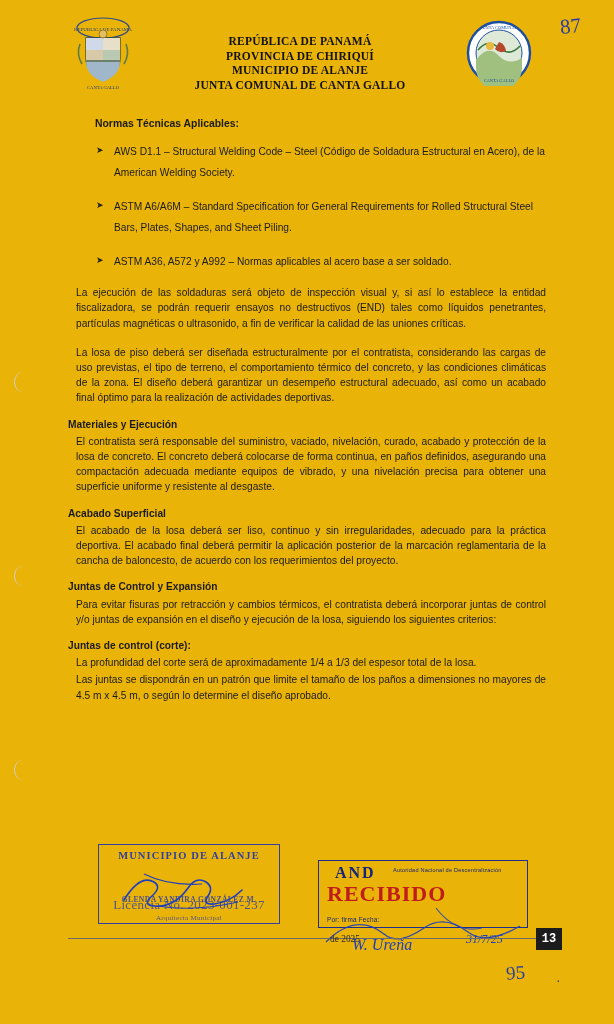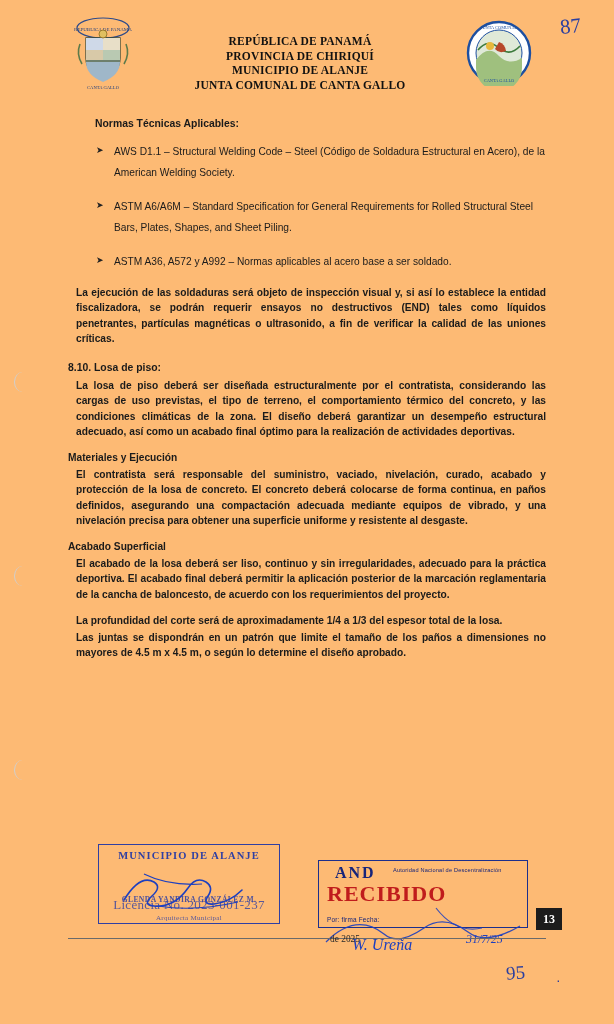--- a/index.html
+++ b/index.html
@@ -10,21 +10,21 @@
   body {
     width: 614px; height: 1024px;
     font-family: "Liberation Sans", sans-serif;
     color: #1a1a1a;
     position: relative;
     overflow: hidden;
   }
   .page {
     position: absolute;
     inset: 0;
-    background: #fdba74;
+    background: #eab308;
   }
   
   .header {
     position: relative;
     height: 108px;
   }
   .seal-left {
     position: absolute;
     left: 72px; top: 14px;
     width: 62px; height: 78px;
@@ -68,21 +68,21 @@
     font-weight: bold;
     font-size: 10.4px;
     margin: 0 0 10px 0;
     padding-left: 27px;
   }
   p { margin: 0; }
   .para {
     margin: 0 0 11px 0;
     text-indent: 0;
   }
-  .para.indent { padding-left: 8px; font-weight: bold; }
+  .para.indent { padding-left: 8px; }
   ul.bullets {
     list-style: none;
     margin: 0 0 6px 0;
     padding: 0 0 0 28px;
   }
   ul.bullets li {
     position: relative;
     margin: 0 0 13px 0;
     padding-left: 18px;
     line-height: 21px;
@@ -219,30 +219,30 @@
   }
   .footer-text {
     position: absolute;
     left: 330px; top: 934px;
     font-size: 9.4px;
     color: #2a2a2a;
     font-family: "Liberation Serif", serif;
   }
   .page-box {
     position: absolute;
-    left: 536px; top: 908px;
+    left: 536px; top: 928px;
     width: 26px; height: 22px;
     background: #1c1c1c;
     color: #fff;
     font-size: 12px;
     font-weight: bold;
     display: flex;
     align-items: center;
     justify-content: center;
-    font-family: Liberation Serif, serif;
+    font-family: Liberation Mono, monospace;
   }
   .bottom-number {
     position: absolute;
     left: 506px; top: 962px;
     font-family: "Liberation Serif", serif;
     font-size: 19px;
     color: #2b3fa0;
     transform: rotate(-4deg);
   }
   .bottom-dot {
@@ -306,36 +306,40 @@
 
     <ul class="bullets">
       <li>AWS D1.1 – Structural Welding Code – Steel (Código de Soldadura Estructural en Acero), de la American Welding Society.</li>
       <li>ASTM A6/A6M – Standard Specification for General Requirements for Rolled Structural Steel Bars, Plates, Shapes, and Sheet Piling.</li>
       <li>ASTM A36, A572 y A992 – Normas aplicables al acero base a ser soldado.</li>
     </ul>
 
     <p class="para indent" style="margin-bottom:14px">La ejecución de las soldaduras será objeto de inspección visual y, si así lo establece la entidad fiscalizadora, se podrán requerir ensayos no destructivos (END) tales como líquidos penetrantes, partículas magnéticas o ultrasonido, a fin de verificar la calidad de las uniones críticas.</p>
 
     <div class="block">
-      <p class="sec-head">8.10.  Losa de piso:</p>
       <p class="para indent">La losa de piso deberá ser diseñada estructuralmente por el contratista, considerando las cargas de uso previstas, el tipo de terreno, el comportamiento térmico del concreto, y las condiciones climáticas de la zona. El diseño deberá garantizar un desempeño estructural adecuado, así como un acabado final óptimo para la realización de actividades deportivas.</p>
     </div>
 
     <div class="block">
       <p class="sub-head">Materiales y Ejecución</p>
       <p class="para indent">El contratista será responsable del suministro, vaciado, nivelación, curado, acabado y protección de la losa de concreto. El concreto deberá colocarse de forma continua, en paños definidos, asegurando una compactación adecuada mediante equipos de vibrado, y una nivelación precisa para obtener una superficie uniforme y resistente al desgaste.</p>
     </div>
 
     <div class="block">
       <p class="sub-head">Acabado Superficial</p>
       <p class="para indent">El acabado de la losa deberá ser liso, continuo y sin irregularidades, adecuado para la práctica deportiva. El acabado final deberá permitir la aplicación posterior de la marcación reglamentaria de la cancha de baloncesto, de acuerdo con los requerimientos del proyecto.</p>
     </div>
 
-
-    <div class="block">
+    <div class="block">
+      <p class="sub-head">Juntas de Control y Expansión</p>
+      <p class="para indent">Para evitar fisuras por retracción y cambios térmicos, el contratista deberá incorporar juntas de control y/o juntas de expansión en el diseño y ejecución de la losa, siguiendo los siguientes criterios:</p>
+    </div>
+
+    <div class="block">
+      <p class="sub-head">Juntas de control (corte):</p>
       <p class="para tight indent">La profundidad del corte será de aproximadamente 1/4 a 1/3 del espesor total de la losa.</p>
       <p class="para indent">Las juntas se dispondrán en un patrón que limite el tamaño de los paños a dimensiones no mayores de 4.5 m x 4.5 m, o según lo determine el diseño aprobado.</p>
     </div>
 
   </div>
 
   <div class="stamp-area">
 
     <div class="stamp-municipio">
       <div class="t1">MUNICIPIO  DE  ALANJE</div>

